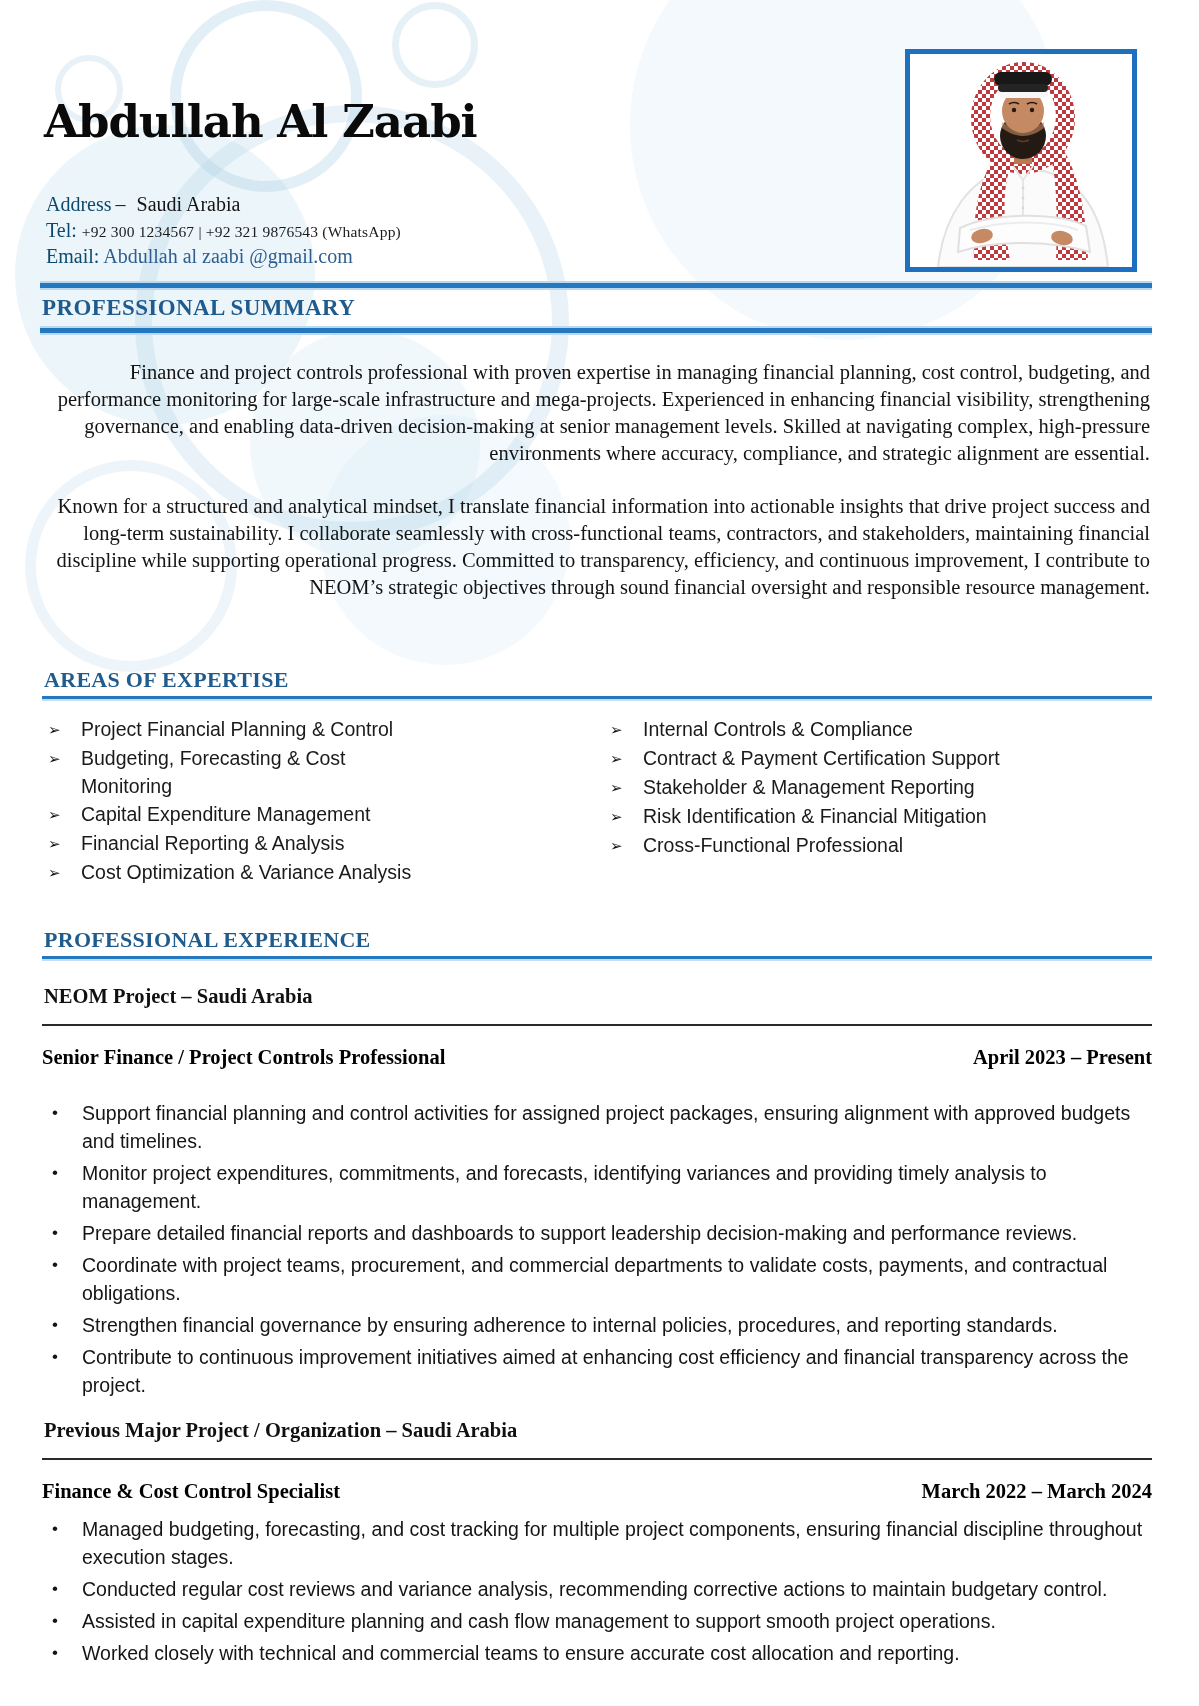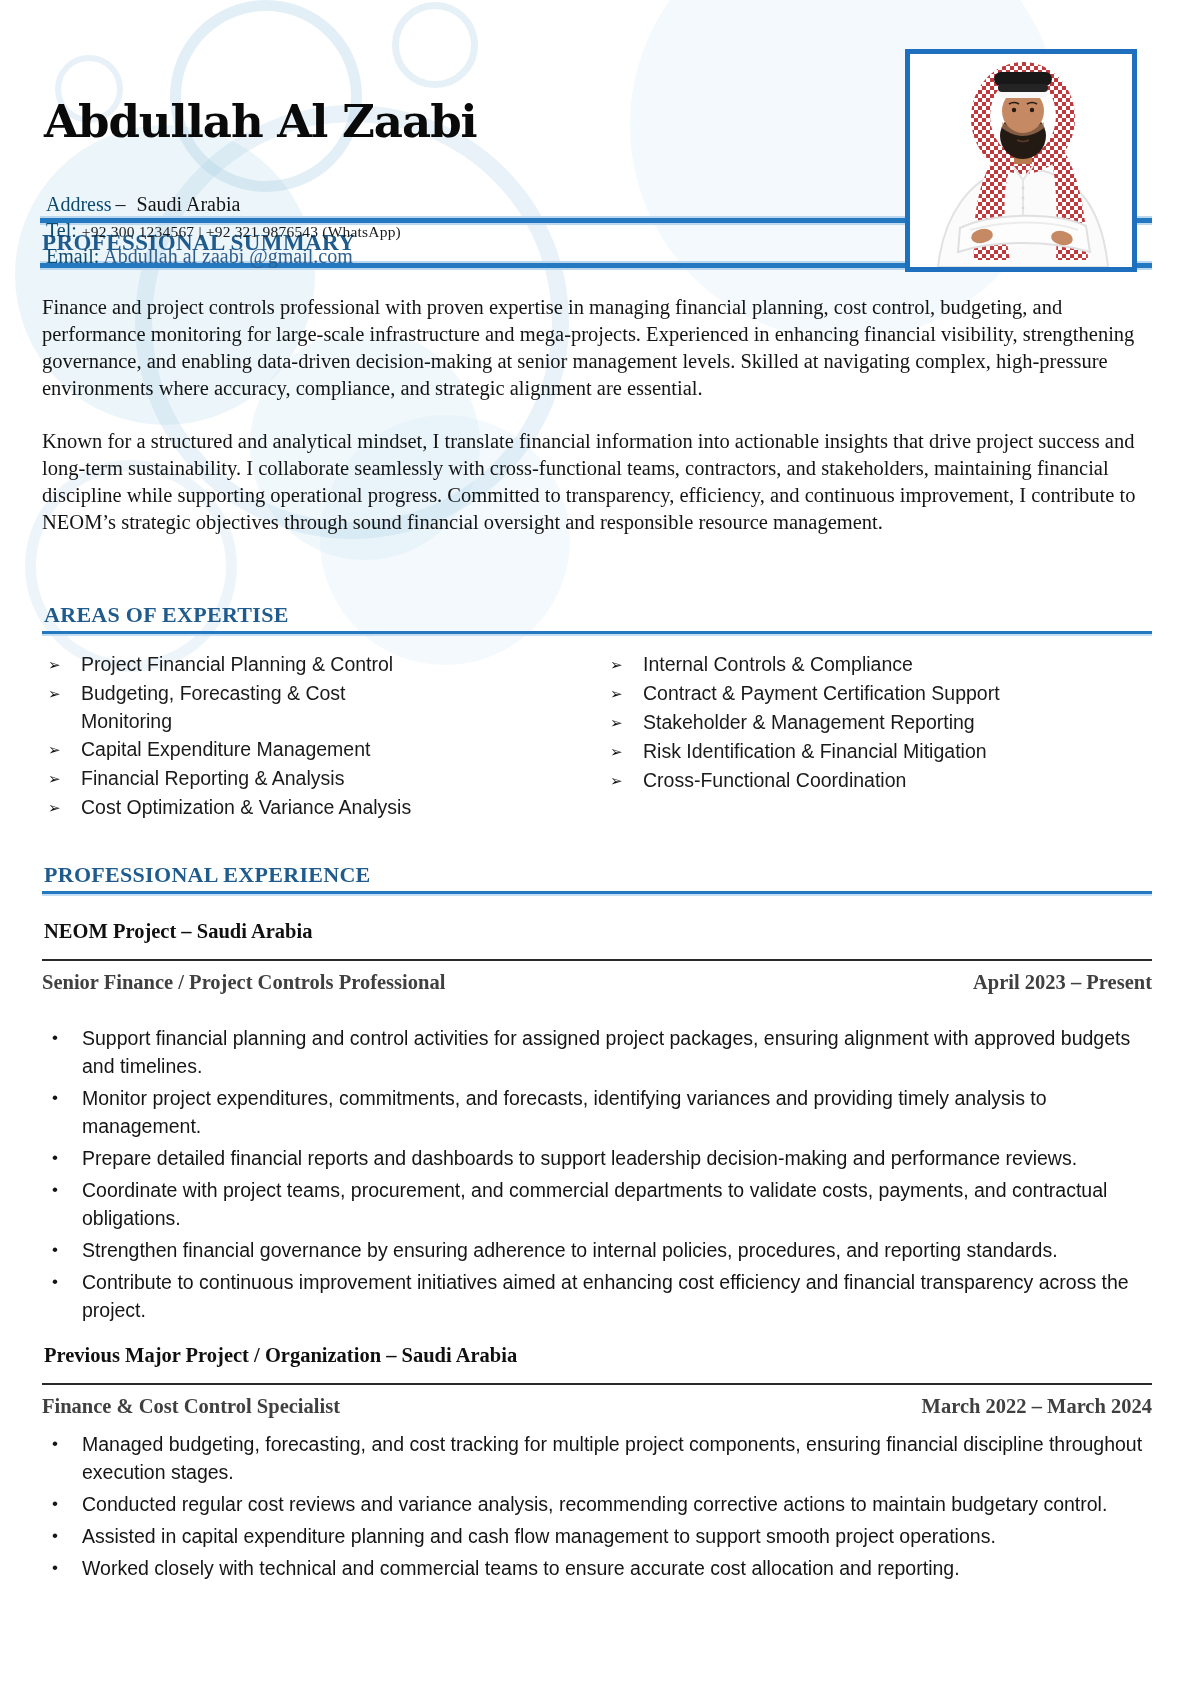--- a/index.html
+++ b/index.html
@@ -16,21 +16,21 @@
   .b4{left:15px;top:125px;width:300px;height:300px;background:rgba(208,231,243,.42);}
   .b5{left:630px;top:-90px;width:430px;height:430px;background:rgba(223,239,248,.36);}
   .b6{left:25px;top:460px;width:190px;height:190px;border:11px solid rgba(188,217,236,.26);}
   .b7{left:320px;top:415px;width:250px;height:250px;background:rgba(216,236,246,.30);}
   .b8{left:55px;top:55px;width:56px;height:56px;border:6px solid rgba(178,210,230,.30);}
   .b9{left:250px;top:330px;width:230px;height:230px;background:rgba(214,234,245,.34);}
 
   .page{position:relative;z-index:1;}
 
   
-  .header{position:relative;height:216px;border-radius:24px;}
+  .header{position:relative;height:281px;border-radius:24px;}
   .name{position:absolute;left:44px;top:96px;margin:0;font-family:"DejaVu Serif","Liberation Serif",serif;
         font-weight:bold;font-size:45px;line-height:1.15;color:#0a0a0a;letter-spacing:-1px;}
   .contact{position:absolute;left:46px;top:192px;font-size:20px;line-height:25.5px;}
   .contact .lbl{font-weight:normal;color:#0c4a6e;}
   .contact .dash{padding:0 6px 0 4px;}
   .tel-val{font-family:Liberation Serif, serif;font-size:15.5px;letter-spacing:.2px;color:#1b1b1b;margin-top:8px;}
   .email-val{color:#2E5E8F;text-decoration:none;text-align:right;}
   .photo-frame{position:absolute;left:905px;top:49px;width:232px;height:223px;
                border:5px solid #1E6FBE;background:#fff;box-sizing:border-box;}
   .photo-frame svg{display:block;width:100%;height:100%;}
@@ -38,39 +38,39 @@
   
   .rule{height:5px;background:#2478BF;border-top:2px solid #BCD8EE;border-bottom:2px solid #BCD8EE;
         margin:0 47px 0 40px;}
   h2{font-family:"Liberation Serif",serif;font-weight:bold;color:#1F5B8D;}
   .summary-h{font-size:23px;margin:5px 47px 5px 42px;letter-spacing:.4px;}
   .underlined-h{font-size:22px;margin:0 47px 0 42px;padding:0 0 3px 2px;letter-spacing:.3px;
                 border-bottom:3px solid #2478BF;box-shadow:0 2px 0 rgba(188,216,238,.85);}
 
   
   .summary-body{margin:24px 49px 0 42px;}
-  .para{margin:0 0 26px 0;font-size:20.5px;line-height:27px;color:#141414;text-align:left;}
+  .para{margin:0 0 26px 0;font-size:20.5px;line-height:27px;color:#141414;text-align:right;}
 
   
   .section-exp{margin-top:66px;}
   .exp-cols{display:flex;margin:16px 47px 0 48px;}
   .exp-col-left{width:562px;flex:none;}
   .exp-col-right{flex:1;}
   .exp-item{display:flex;font-family:"Liberation Sans",sans-serif;font-size:19.5px;line-height:28px;color:#1a1a1a;}
   .exp-marker{width:33px;flex:none;font-size:15px;padding-top:1px;color:#111;}
   .exp-col-left .exp-text{max-width:345px;}
 
   
   .section-experience{margin-top:40px;}
   .jobs{margin:26px 47px 0 42px;}
   .job{display:block;}
   .job:nth-of-type(2){margin-top:20px;}
   .company{font-size:20.5px;font-weight:bold;color:#101010;margin:0;padding:0 0 16px 2px;
            border-bottom:2px solid #2a2a2a;font-family:"Liberation Serif",serif;}
-  .title-row{display:flex;justify-content:space-between;font-weight:bold;font-size:20.5px;margin-top:10px;color:#404040;}
+  .title-row{display:flex;justify-content:space-between;font-weight:bold;font-size:20.5px;margin-top:20px;color:#000000;}
   .job-bullets{margin-top:12px;}
   .job:nth-of-type(1) .job-bullets{margin-top:30px;}
   .bullet-item{display:flex;font-family:"Liberation Sans",sans-serif;font-size:19.5px;line-height:28px;
                margin-bottom:4px;color:#151515;}
   .b-marker{width:30px;flex:none;padding-left:10px;font-size:17px;}
   .b-text{flex:1;}
 </style>
 </head>
 <body>
 
@@ -208,21 +208,21 @@
           <div class="exp-item">
             <span class="exp-marker">➢</span>
             <span class="exp-text">Stakeholder &amp; Management Reporting</span>
           </div>
           <div class="exp-item">
             <span class="exp-marker">➢</span>
             <span class="exp-text">Risk Identification &amp; Financial Mitigation</span>
           </div>
           <div class="exp-item">
             <span class="exp-marker">➢</span>
-            <span class="exp-text">Cross-Functional Coordination</span>
+            <span class="exp-text">Cross-Functional Professional</span>
           </div>
         </div>
     </div>
   </section>
 
   <section class="section-experience">
     <h2 class="underlined-h">PROFESSIONAL EXPERIENCE</h2>
     <div class="jobs">
 
     <article class="job">

